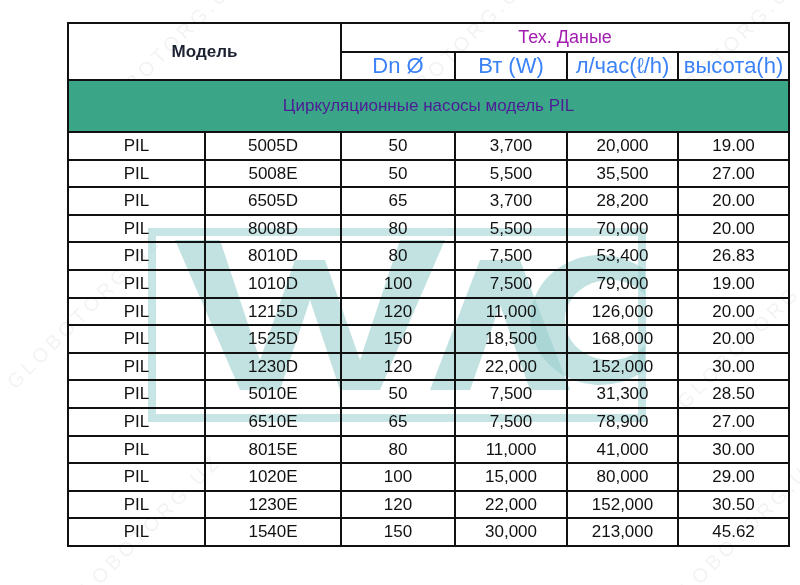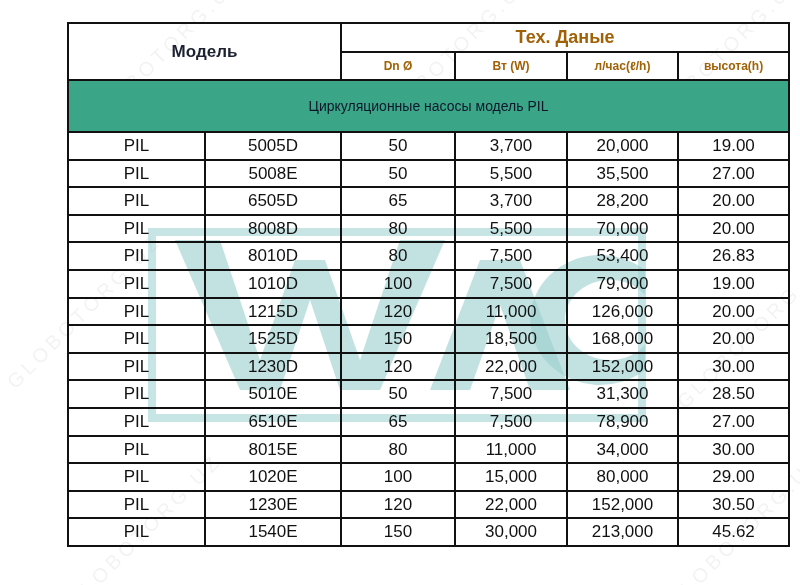--- a/index.html
+++ b/index.html
@@ -8,23 +8,23 @@
   .watermark-text { position: absolute; color: rgba(0,0,0,0.05); font-size: 20px;
          transform: rotate(-45deg); white-space: nowrap; pointer-events: none; letter-spacing: 4px; }
   .logo-wm { position: absolute; left: 148px; top: 228px; width: 498px; height: 194px;
          border: 8px solid rgba(154,207,207,0.55); box-sizing: border-box; pointer-events: none; z-index: 0; }
   .logo-letters { position: absolute; left: 175px; top: 240px; width: 470px; height: 150px;
          pointer-events: none; z-index: 0; }
   table { position: absolute; left: 31px; top: 22px; border-collapse: collapse; z-index: 1;
           table-layout: fixed; width: 721px; margin-left: 36px; }
   td, th { border: 2.5px solid #111; padding: 0; text-align: center; vertical-align: middle; }
   .h-model { font-weight: bold; font-size: 17px; color: #1d2233; height: 54px; }
-  .h-tech { font-weight: bold; font-size: 18px; color: #a16207; height: 27px; line-height: 27px; }
-  .h-sub { font-weight: bold; font-size: 12px; color: #a16207; height: 26px; line-height: 26px; }
-  .band { background: #3ba587; color: #0f172a; font-size: 14px; font-weight: bold; height: 50px; }
+  .h-tech { font-weight: normal; font-size: 18px; color: #a21caf; height: 27px; line-height: 27px; }
+  .h-sub { font-weight: normal; font-size: 22px; color: #3b82f6; height: 26px; line-height: 26px; }
+  .band { background: #3ba587; color: #4c1d95; font-size: 17px; font-weight: bold; height: 50px; }
   .band span { font-weight: normal; }
   tbody td { font-size: 17px; color: #111; height: 25.6px; line-height: 25.6px; background: transparent; }
 </style>
 </head>
 <body>
 
 <div class="watermark-text" style="left:60px;top:40px;">GLOBOTORG.UZ</div>
 <div class="watermark-text" style="left:350px;top:40px;">GLOBOTORG.UZ</div>
 <div class="watermark-text" style="left:620px;top:40px;">GLOBOTORG.UZ</div>
 <div class="watermark-text" style="left:-20px;top:300px;">GLOBOTORG.UZ</div>
@@ -154,21 +154,21 @@
         <td>65</td>
         <td>7,500</td>
         <td>78,900</td>
         <td>27.00</td>
       </tr>
       <tr>
         <td>PIL</td>
         <td>8015E</td>
         <td>80</td>
         <td>11,000</td>
-        <td>34,000</td>
+        <td>41,000</td>
         <td>30.00</td>
       </tr>
       <tr>
         <td>PIL</td>
         <td>1020E</td>
         <td>100</td>
         <td>15,000</td>
         <td>80,000</td>
         <td>29.00</td>
       </tr>

